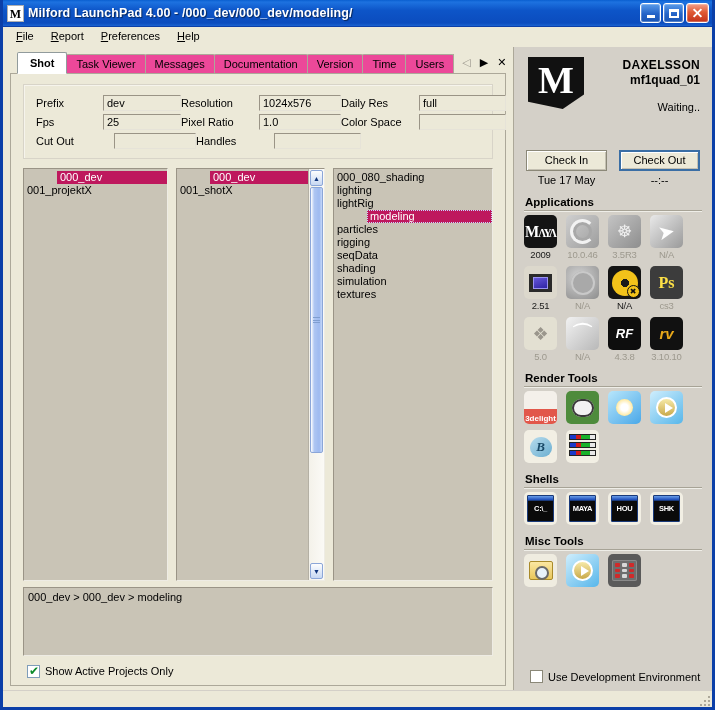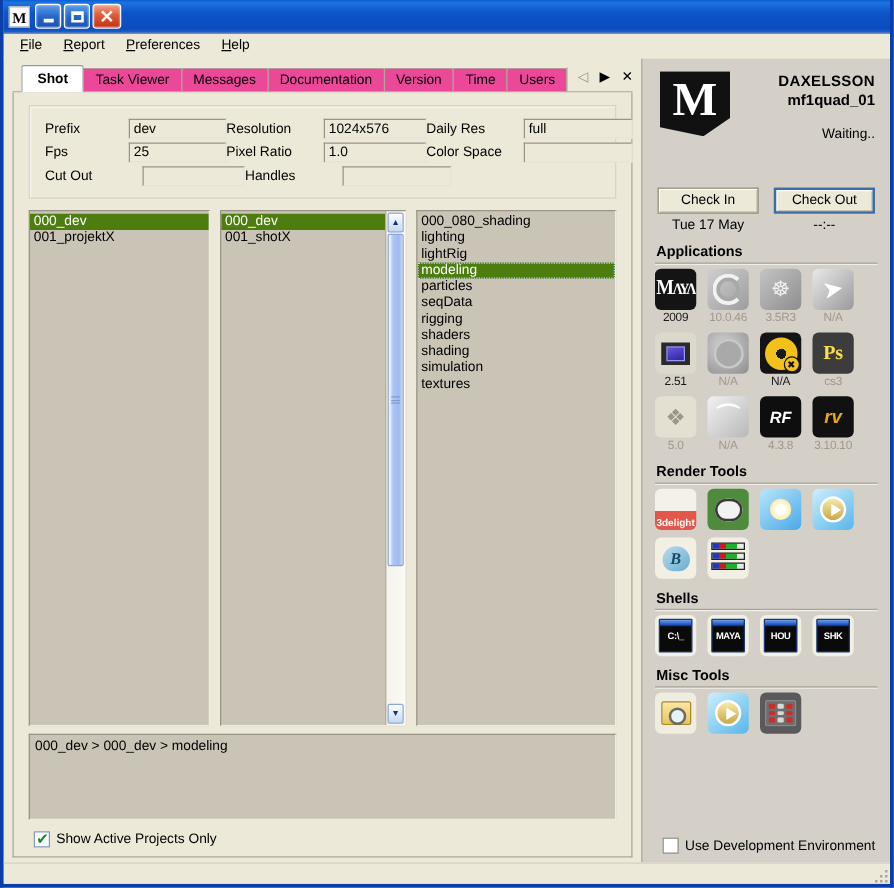--- a/index.html
+++ b/index.html
@@ -171,21 +171,21 @@
   .lb1 { width: 145px; flex: none; }
   .lb2 { width: 149px; flex: none; }
   .lb3 { flex: 1; }
   .lb-items { flex: 1; padding: 2px 0 0 0; overflow: hidden; }
   .lb-row {
     height: 13px; line-height: 13px;
     font-size: 11px; color: #000;
     padding: 0 2px 0 3px; white-space: nowrap;
     cursor: default;
   }
-  .lb-row.sel { background: #4d7c0f; color: #fff; }
+  .lb-row.sel { background: #be185d; color: #fff; margin-left: 33px; }
   .lb-row.sel.dot { outline: 1px dotted #c8d8ff; outline-offset: -1px; }
 
   
   .vscroll {
     width: 16px; flex: none;
     background: linear-gradient(to right,#f4f2ea,#fbfaf6);
     border-left: 1px solid #b4b0a4;
     display: flex; flex-direction: column;
   }
   .sb-btn {
@@ -393,20 +393,21 @@
   .grip { position: absolute; right: 2px; bottom: 1px; width: 12px; height: 12px; }
   .grip i { position:absolute; width:2px; height:2px; background:#aca899; }
 </style>
 </head>
 <body>
 
 <div class="window">
 
   <div class="titlebar">
     <div class="title-icon">M</div>
+    <div class="title-text">Milford LaunchPad 4.00 - /000_dev/000_dev/modeling/</div>
     <div class="title-btns">
       <div class="tbtn min">
           <i></i>
         </div>
       <div class="tbtn max">
           <i></i>
         </div>
       <div class="tbtn close">
           <i></i>
           <i></i>
@@ -512,23 +513,22 @@
             </div>
           </div>
 
           <div class="listbox lb3">
             <div class="lb-items">
               <div class="lb-row">000_080_shading</div>
               <div class="lb-row">lighting</div>
               <div class="lb-row">lightRig</div>
               <div class="lb-row sel dot">modeling</div>
               <div class="lb-row">particles</div>
+              <div class="lb-row">rigging</div>
               <div class="lb-row">seqData</div>
-              <div class="lb-row">rigging</div>
-              <div class="lb-row">shaders</div>
               <div class="lb-row">shading</div>
               <div class="lb-row">simulation</div>
               <div class="lb-row">textures</div>
             </div>
           </div>
         </div>
 
         <div class="crumbbox">
           <span>000_dev &gt; 000_dev &gt; modeling</span>
         </div>

